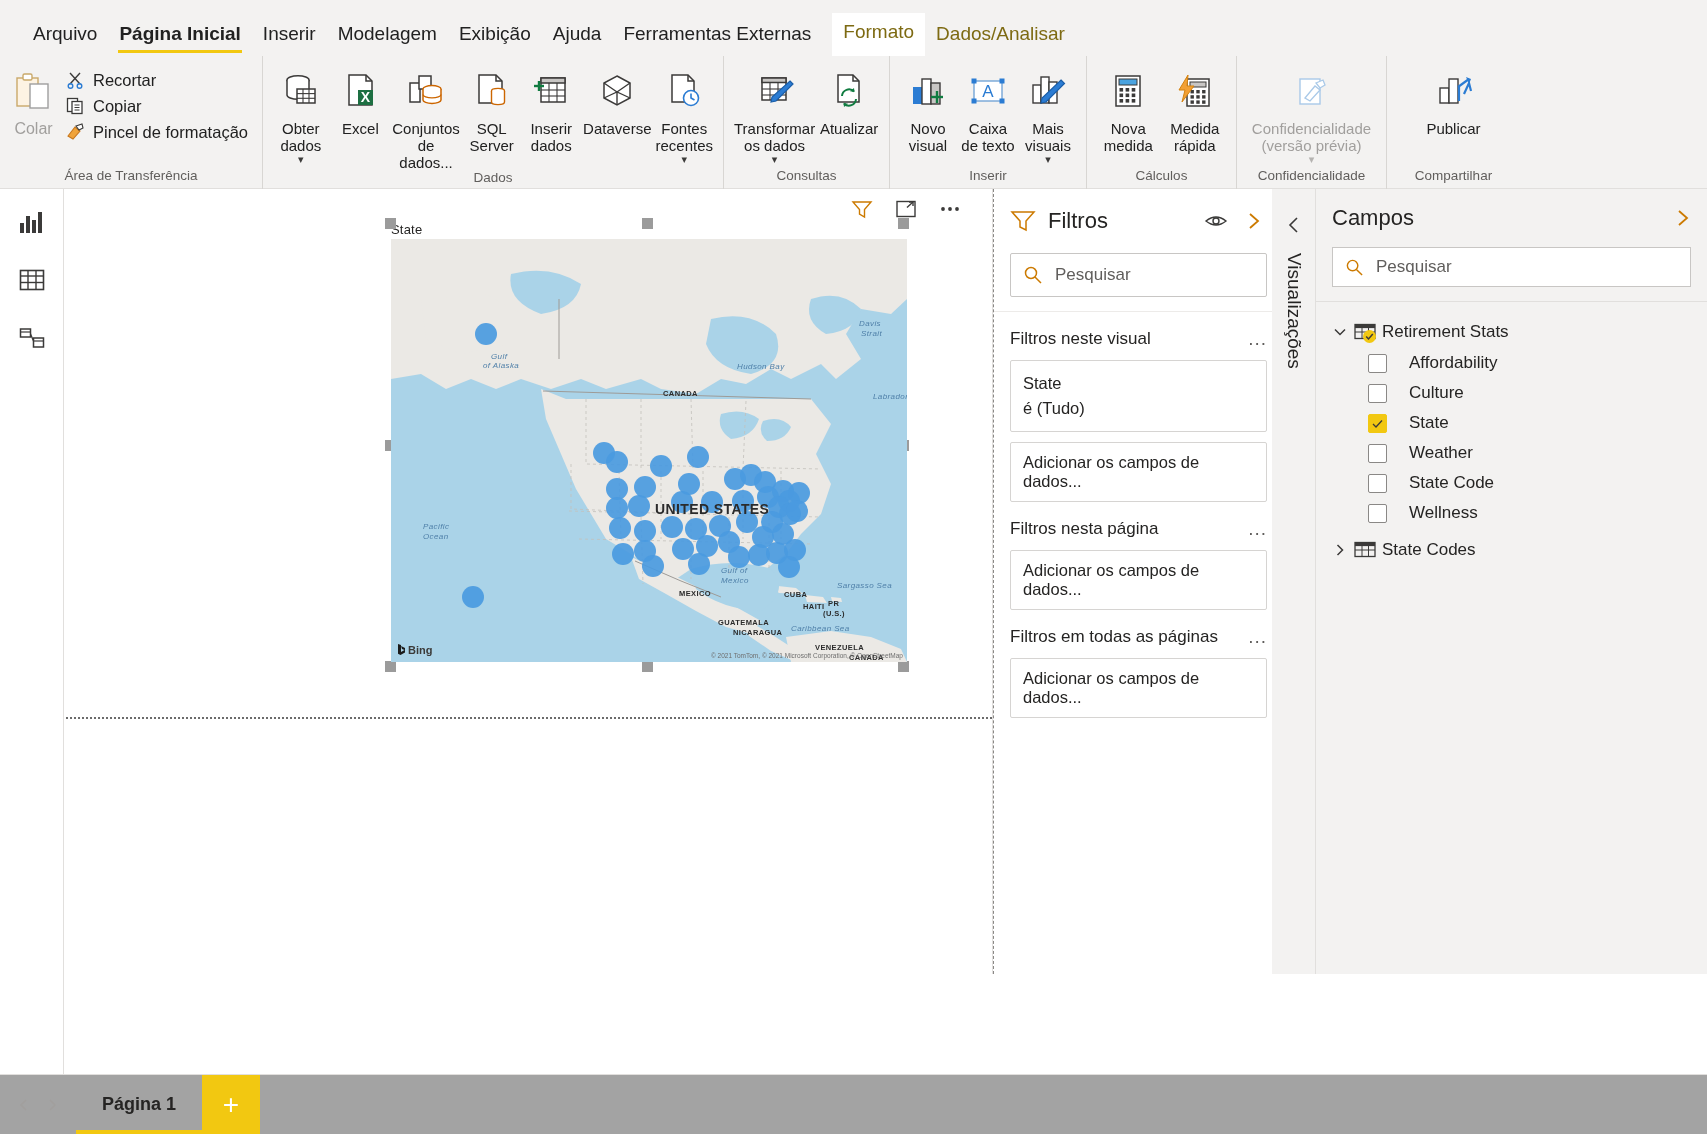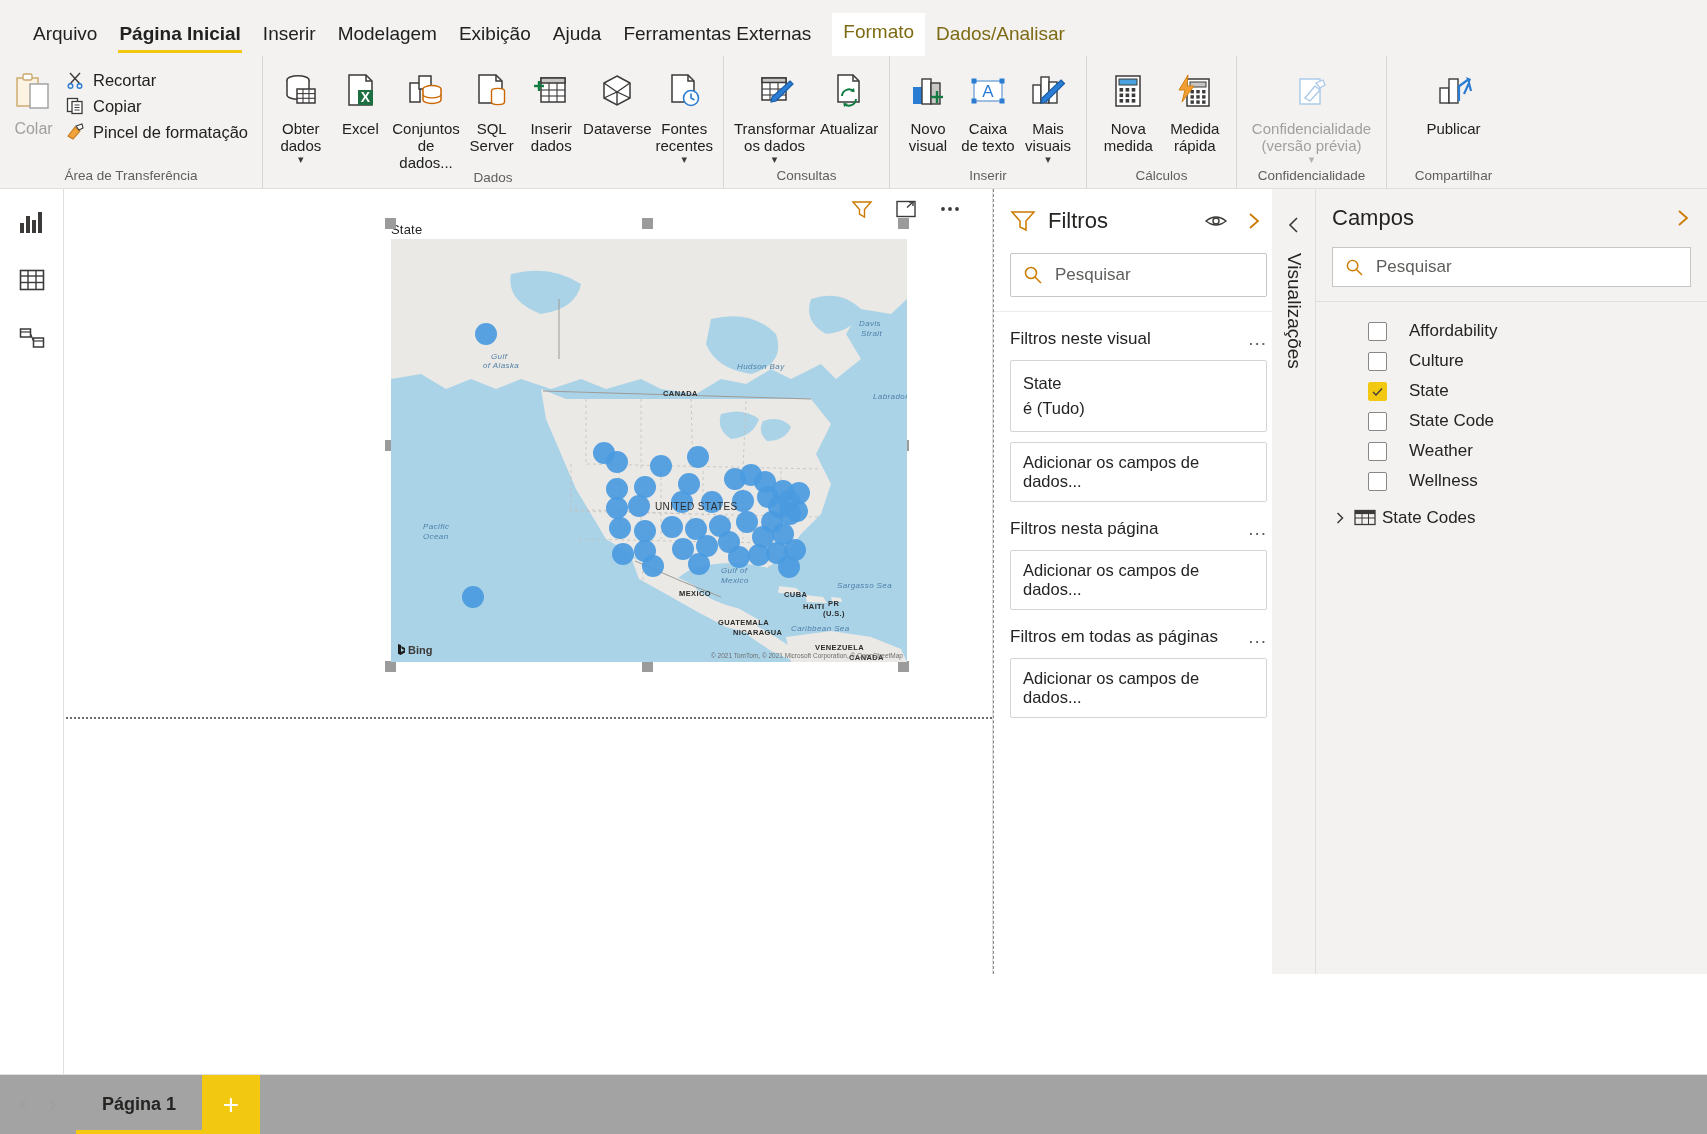--- a/index.html
+++ b/index.html
@@ -108,21 +108,21 @@
     background:#aad3e8; overflow:hidden;
   }
   .handle {
     position:absolute; width:11px; height:11px; background:#9b9b9b;
   }
   .selbox { position:absolute; left:-4px; top:-4px; right:-4px; bottom:-4px; }
   .maplbl {
     position:absolute; font-size:8px; color:#5a5a5a; letter-spacing:.4px;
     white-space:nowrap; font-family:"Liberation Sans", sans-serif;
   }
-  .maplbl.big { font-size:10px; font-weight:normal; color:#2b2b2b; }
+  .maplbl.big { font-size:14px; font-weight:bold; color:#2b2b2b; }
   .maplbl.ctry { font-size:7.5px; font-weight:bold; color:#2b2b2b; }
   .maplbl.sea { font-size:8px; color:#4e7fa8; font-style:italic; }
   .bubble {
     position:absolute; border-radius:50%; background:#4a9ae0; opacity:.92;
   }
   .bing {
     position:absolute; left:6px; bottom:6px; font-size:11px; color:#3b3a39;
     display:flex; align-items:center; gap:2px; font-weight:bold;text-align:center;
   }
   .attrib {
@@ -849,44 +849,65 @@
           <circle cx="8" cy="8" r="5.5" fill="none" stroke="#cc7a00" stroke-width="1.5"></circle>
           <line x1="12" y1="12" x2="18" y2="18" stroke="#cc7a00" stroke-width="1.5"></line>
         </svg>
       </span>
       <span class="ph">Pesquisar</span>
     </div>
     <div class="fd-sep"></div>
 
     <div style="height:14px"></div>
 
+    <div class="tablerow">
+      <span>
+        <svg width="16" height="16" viewBox="0 0 16 16">
+          <path d="M3 5.5 L8 10.5 L13 5.5" fill="none" stroke="#3b3a39" stroke-width="1.5"></path>
+        </svg>
+      </span>
+      <span style="position:relative;display:inline-block;">
+        <svg width="22" height="18" viewBox="0 0 22 18">
+          <rect x="1" y="1.5" width="20" height="14" fill="none" stroke="#3b3a39" stroke-width="1.3"></rect>
+          <rect x="1" y="1.5" width="20" height="3.6" fill="#3b3a39"></rect>
+          <line x1="1" y1="9" x2="21" y2="9" stroke="#3b3a39" stroke-width="1"></line>
+          <line x1="8" y1="5" x2="8" y2="15.5" stroke="#3b3a39" stroke-width="1"></line>
+          <line x1="14.5" y1="5" x2="14.5" y2="15.5" stroke="#3b3a39" stroke-width="1"></line>
+        </svg>
+        <svg width="13" height="13" viewBox="0 0 13 13" style="position:absolute;left:9px;top:7px;">
+          <circle cx="6.5" cy="6.5" r="6.5" fill="#f2c811"></circle>
+          <path d="M3.2 6.6 L5.5 9 L9.8 4" fill="none" stroke="#3b3a39" stroke-width="1.5"></path>
+        </svg>
+      </span>
+      <span class="tname">Retirement Stats</span>
+    </div>
 
     <div class="fieldrow">
       <span class="cb"></span>
       <span class="fname">Affordability</span>
     </div>
     <div class="fieldrow">
       <span class="cb"></span>
       <span class="fname">Culture</span>
     </div>
     <div class="fieldrow">
       <span class="cb on">
         <svg width="13" height="11" viewBox="0 0 13 11">
           <path d="M2 6 L5 9 L11 2.5" fill="none" stroke="#3b3a39" stroke-width="1.3"></path>
         </svg>
       </span>
       <span class="fname">State</span>
     </div>
     <div class="fieldrow">
       <span class="cb"></span>
-      <span class="fname">State Code</span>
+      <span class="fname">Weather</span>
     </div>
     <div class="fieldrow">
       <span class="cb"></span>
-      <span class="fname">Weather</span>
+      <span class="fname">State Code</span>
     </div>
     <div class="fieldrow">
       <span class="cb"></span>
       <span class="fname">Wellness</span>
     </div>
 
     <div class="tablerow" style="margin-top:6px;">
       <span>
         <svg width="16" height="16" viewBox="0 0 16 16">
           <path d="M5.5 3 L10.5 8 L5.5 13" fill="none" stroke="#3b3a39" stroke-width="1.5"></path>

